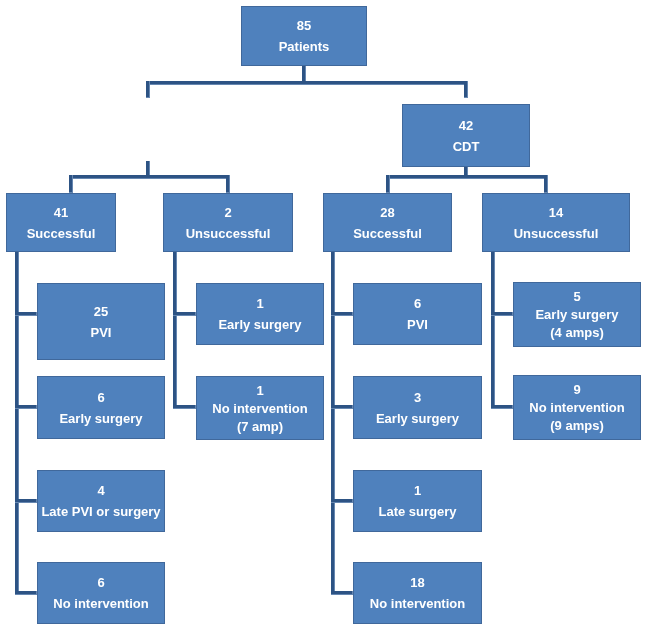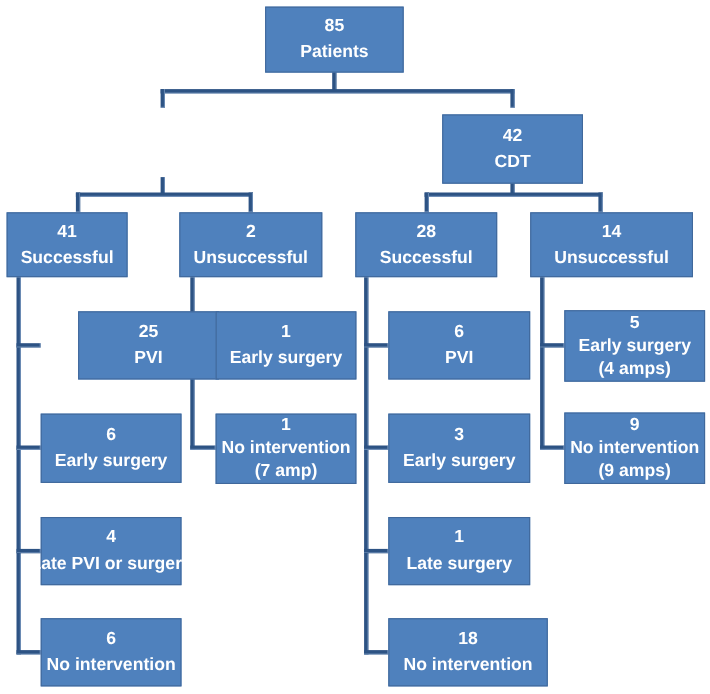--- a/index.html
+++ b/index.html
@@ -15,21 +15,21 @@
     background: #ffffff;
     overflow: hidden;
   }
   .box {
     position: absolute;
     background: #4f81bd;
     border: 1px solid #40689b;
     box-sizing: border-box;
     color: #ffffff;
     font-weight: 700;
-    font-size: 16px;
+    font-size: 13px;
     display: flex;
     flex-direction: column;
     align-items: center;
     justify-content: center;
     gap: 8px;
     text-align: center;
     line-height: 1;
   }
   .box.three { gap: 5px; }
   .box .count, .box .label, .box .note { white-space: nowrap; }
@@ -101,21 +101,21 @@
   </div>
   <div class="box" style="left:323px; top:193px; width:129px; height:59px;">
     <span class="count">28</span>
     <span class="label">Successful</span>
   </div>
   <div class="box" style="left:482px; top:193px; width:148px; height:59px;">
     <span class="count">14</span>
     <span class="label">Unsuccessful</span>
   </div>
 
-  <div class="box" style="left:37px; top:283px; width:128px; height:62px;margin-left:34px;">
+  <div class="box" style="left:37px; top:283px; width:128px; height:77px;">
     <span class="count">25</span>
     <span class="label">PVI</span>
   </div>
   <div class="box" style="left:37px; top:376px; width:128px; height:63px;">
     <span class="count">6</span>
     <span class="label">Early surgery</span>
   </div>
   <div class="box" style="left:37px; top:470px; width:128px; height:62px;">
     <span class="count">4</span>
     <span class="label">Late PVI or surgery</span>
@@ -140,21 +140,21 @@
     <span class="label">PVI</span>
   </div>
   <div class="box" style="left:353px; top:376px; width:129px; height:63px;">
     <span class="count">3</span>
     <span class="label">Early surgery</span>
   </div>
   <div class="box" style="left:353px; top:470px; width:129px; height:62px;">
     <span class="count">1</span>
     <span class="label">Late surgery</span>
   </div>
-  <div class="box" style="left:353px; top:562px; width:145px; height:62px;">
+  <div class="box" style="left:353px; top:562px; width:129px; height:62px;">
     <span class="count">18</span>
     <span class="label">No intervention</span>
   </div>
 
   <div class="box three" style="left:513px; top:282px; width:128px; height:65px;">
     <span class="count">5</span>
     <span class="label">Early surgery</span>
     <span class="note">(4 amps)</span>
   </div>
   <div class="box three" style="left:513px; top:375px; width:128px; height:65px;">

